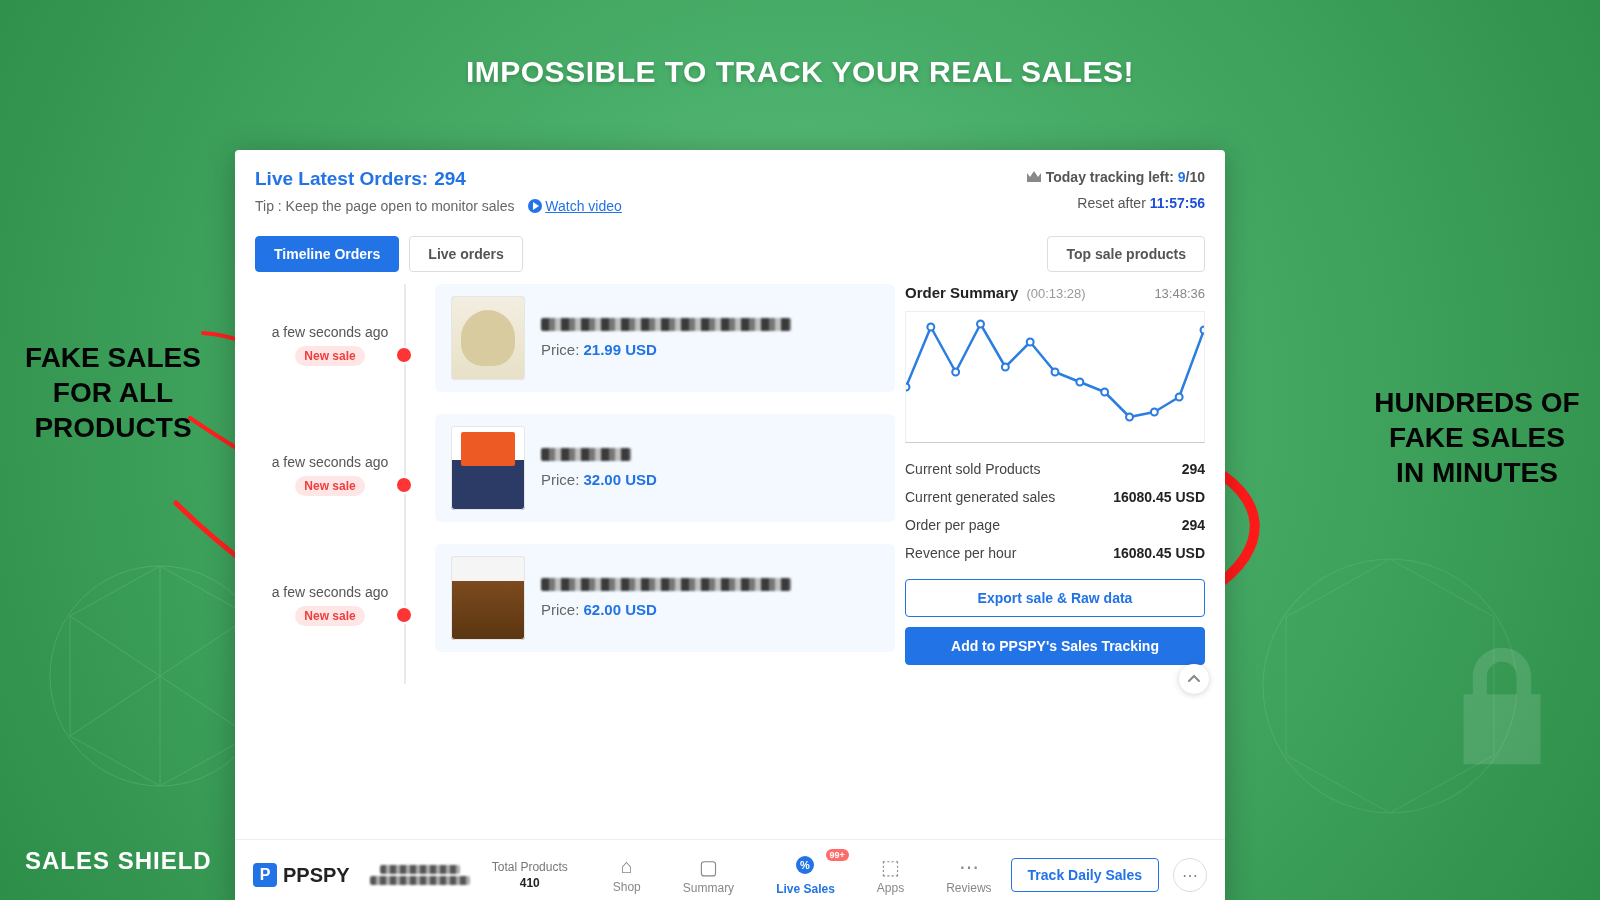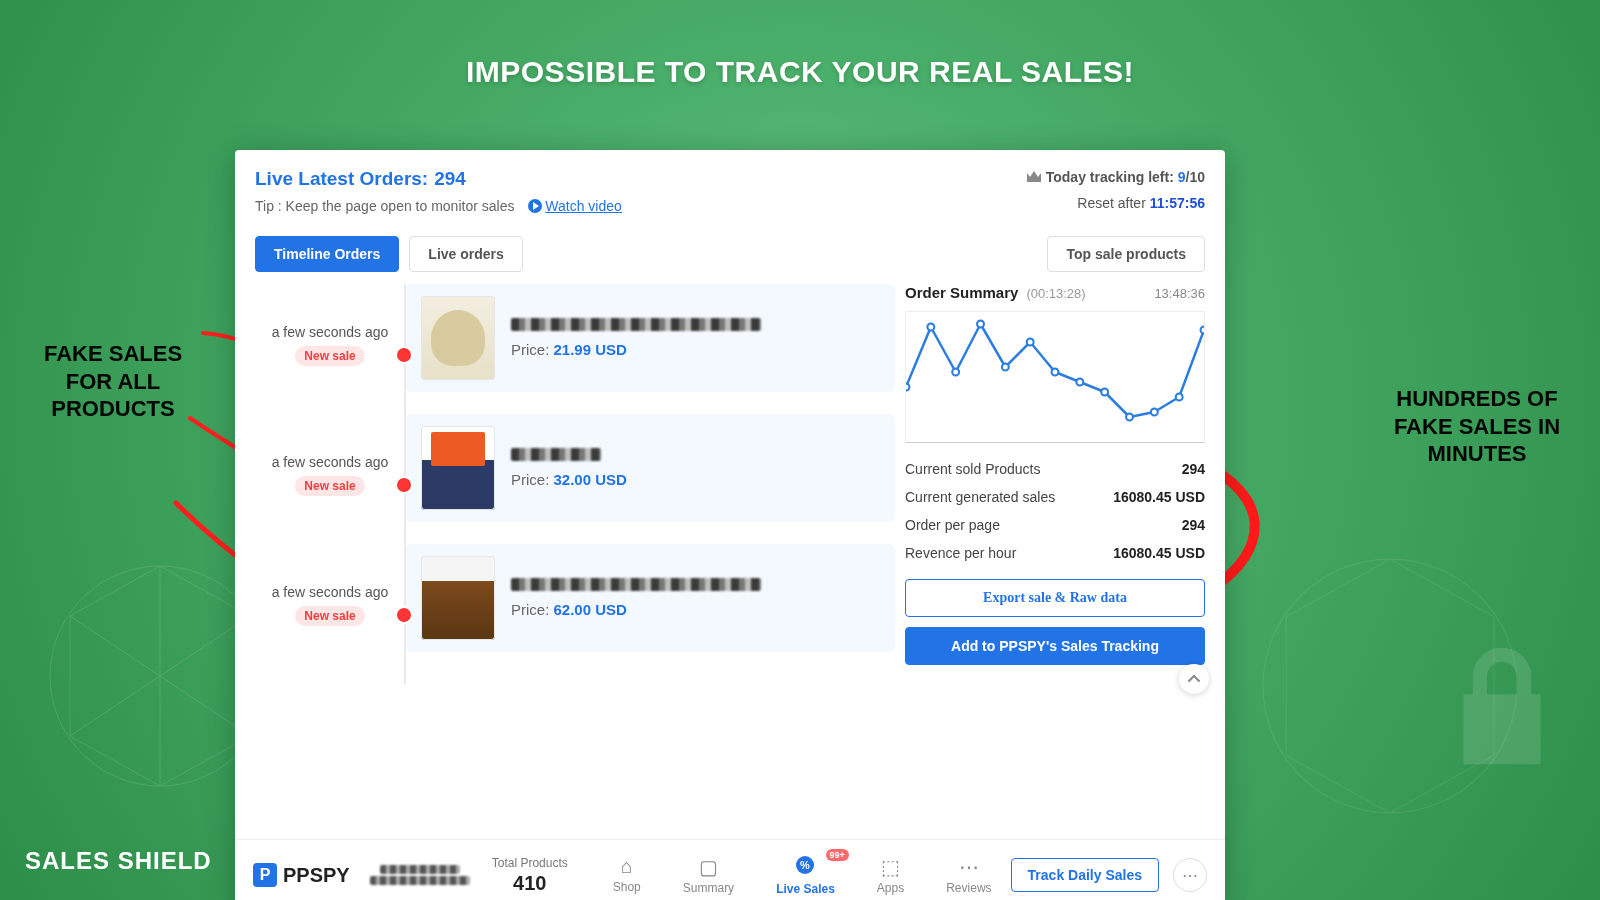--- a/index.html
+++ b/index.html
@@ -1,18 +1,18 @@
 <!DOCTYPE html>
 <html><head>
 <meta charset="utf-8">
 <style>
   html,body{margin:0;padding:0;width:1600px;height:900px;font-family:Arial,Helvetica,sans-serif;overflow:hidden;}
   .slide{width:1600px;height:900px;background:radial-gradient(circle at 50% 45%,#6fca8a 0%,#4aaf6a 35%,#2d8e49 100%);position:relative;}
   .headline{position:absolute;top:55px;left:0;right:0;text-align:center;color:#fff;font-weight:900;font-size:30px;letter-spacing:0.5px;text-shadow:0 2px 4px rgba(0,0,0,0.18);}
-  .annot{position:absolute;font-weight:800;font-size:22px;color:#050505;text-align:center;line-height:1.25;}
+  .annot{position:absolute;font-weight:800;font-size:28px;color:#050505;text-align:center;line-height:1.25;}
   .annot.left{top:340px;left:18px;width:190px;}
   .annot.right{top:385px;right:18px;width:210px;}
   .brand{position:absolute;left:25px;bottom:25px;color:#fff;font-weight:800;font-size:24px;letter-spacing:1px;}
   .deco-lock{position:absolute;right:38px;bottom:120px;opacity:0.12;}
   .deco-lock svg{width:120px;height:140px;}
   .deco-net{position:absolute;left:30px;bottom:90px;opacity:0.12;}
   .deco-net2{position:absolute;right:60px;bottom:60px;opacity:0.08;}
 
   .shot{position:absolute;left:235px;top:150px;width:990px;height:760px;background:#fff;border-radius:4px;box-shadow:0 4px 30px rgba(0,0,0,0.25);padding:18px 20px 0 20px;box-sizing:border-box;}
   .hdr{display:flex;justify-content:space-between;align-items:flex-start;}
@@ -36,21 +36,21 @@
   .tab.spacer{flex:1;border:none;background:none;cursor:default;}
 
   .content{display:flex;margin-top:12px;height:400px;}
   .feed{flex:1;display:flex;position:relative;}
   .tl{width:150px;position:relative;}
   .tl .vline{position:absolute;right:-1px;top:0;bottom:0;width:2px;background:#eaeaea;}
   .tl .event{position:absolute;width:150px;text-align:center;}
   .tl .event .ago{font-size:14px;color:#555;}
   .tl .event .badge{margin-top:6px;display:inline-block;background:#ffe6e6;color:#ef3e3e;font-size:12px;font-weight:600;padding:3px 9px;border-radius:10px;}
   .tl .event .dot{position:absolute;right:-8px;top:22px;width:14px;height:14px;border-radius:50%;background:#ff3535;border:2px solid #fff;}
-  .cards{flex:1;}
+  .cards{flex:1;padding-left:30px;}
   .card{display:flex;align-items:center;background:#f4f9ff;border-radius:6px;padding:12px 16px;margin-bottom:22px;}
   .thumb{width:74px;height:84px;border-radius:4px;background:#fff;position:relative;flex-shrink:0;margin-right:16px;box-shadow:inset 0 0 0 1px #e6e6e6;overflow:hidden;}
   .thumb1{background:linear-gradient(180deg,#f3eee1 0%,#e8e0c7 100%);} 
   .thumb1:after{content:"";position:absolute;inset:14px 10px 14px 10px;border-radius:50% 50% 40% 40%;background:#d9cba0;}
   .thumb2{background:linear-gradient(180deg,#fff 0%,#fff 40%,#2c3a66 40%,#2c3a66 100%);} 
   .thumb2:before{content:"";position:absolute;top:6px;left:10px;right:10px;height:34px;background:#ee5a24;border-radius:2px;}
   .thumb3{background:linear-gradient(180deg,#f5f5f5 0%,#f5f5f5 30%,#7c4a1e 30%,#5a3612 100%);} 
   .cinfo .blurline{height:13px;width:250px;background:repeating-linear-gradient(90deg,#3a3a3a 0 8px,#777 8px 14px,#bfbfbf 14px 20px);border-radius:2px;filter:blur(1.2px);margin-bottom:10px;}
   .cinfo .blurline.short{width:90px;}
   .cinfo .price{font-size:15px;color:#666;}
@@ -60,31 +60,31 @@
   .shead{display:flex;align-items:baseline;gap:8px;font-size:15px;}
   .shead .lbl{font-weight:700;color:#222;}
   .shead .parens{color:#999;font-size:13px;}
   .shead .time{color:#888;font-size:13px;margin-left:auto;}
   .chart{margin-top:10px;height:130px;border:1px solid #eee;border-bottom:1px solid #ccc;position:relative;}
   .stats{margin-top:12px;font-size:14px;}
   .stats .row{display:flex;justify-content:space-between;padding:6px 0;color:#444;gap:19px;}
   .stats .row b{color:#222;font-weight:700;}
   .sbtns{margin-top:12px;}
   .sbtn{display:block;width:100%;box-sizing:border-box;padding:10px 0;text-align:center;font-size:14px;font-weight:600;border-radius:4px;cursor:pointer;}
-  .sbtn.outline{background:#fff;border:1px solid #2273e6;color:#2273e6;margin-bottom:10px;font-family:Liberation Serif, serif;}
+  .sbtn.outline{background:#fff;border:1px solid #2273e6;color:#2273e6;margin-bottom:10px;}
   .sbtn.fill{background:#2273e6;border:1px solid #2273e6;color:#fff;}
   .scrollup{position:absolute;right:-4px;bottom:-10px;width:30px;height:30px;border-radius:50%;background:#fff;box-shadow:0 1px 6px rgba(0,0,0,0.18);display:flex;align-items:center;justify-content:center;color:#888;font-size:16px;}
 
   .bottombar{position:absolute;left:0;right:0;bottom:0;height:70px;border-top:1px solid #eee;display:flex;align-items:center;padding:0 18px;background:#fff;}
   .logo{display:flex;align-items:center;font-weight:800;font-size:20px;color:#222;}
   .logo .p{width:24px;height:24px;border-radius:4px;background:#2273e6;color:#fff;display:flex;align-items:center;justify-content:center;font-size:16px;margin-right:6px;}
   .store{margin-left:20px;text-align:center;}
   .store .bl{height:9px;width:80px;background:repeating-linear-gradient(90deg,#555 0 6px,#aaa 6px 10px);filter:blur(1px);border-radius:2px;margin:2px auto;}
   .tp{margin-left:22px;text-align:center;font-size:12px;color:#777;}
-  .tp b{display:block;font-size:20px;color:#222;font-weight:700;margin-top:2px;}
+  .tp b{display:block;font-size:12px;color:#222;font-weight:700;margin-top:2px;}
   .nav{display:flex;gap:42px;margin-left:45px;}
   .navitem{text-align:center;font-size:12px;color:#888;position:relative;cursor:pointer;}
   .navitem.active{color:#2273e6;font-weight:600;}
   .navitem .ic{font-size:20px;display:block;margin-bottom:2px;}
   .navbadge{position:absolute;top:-6px;right:-14px;background:#ff6b6b;color:#fff;font-size:9px;font-weight:700;border-radius:8px;padding:1px 4px;}
   .trackbtn{margin-left:auto;border:1px solid #2273e6;color:#2273e6;font-weight:600;font-size:14px;padding:8px 16px;border-radius:4px;cursor:pointer;}
   .more{margin-left:14px;width:32px;height:32px;border-radius:50%;border:1px solid #ddd;display:flex;align-items:center;justify-content:center;color:#888;cursor:pointer;}
 
   .redcircle{position:absolute;pointer-events:none;}
   .arrow{position:absolute;pointer-events:none;}

